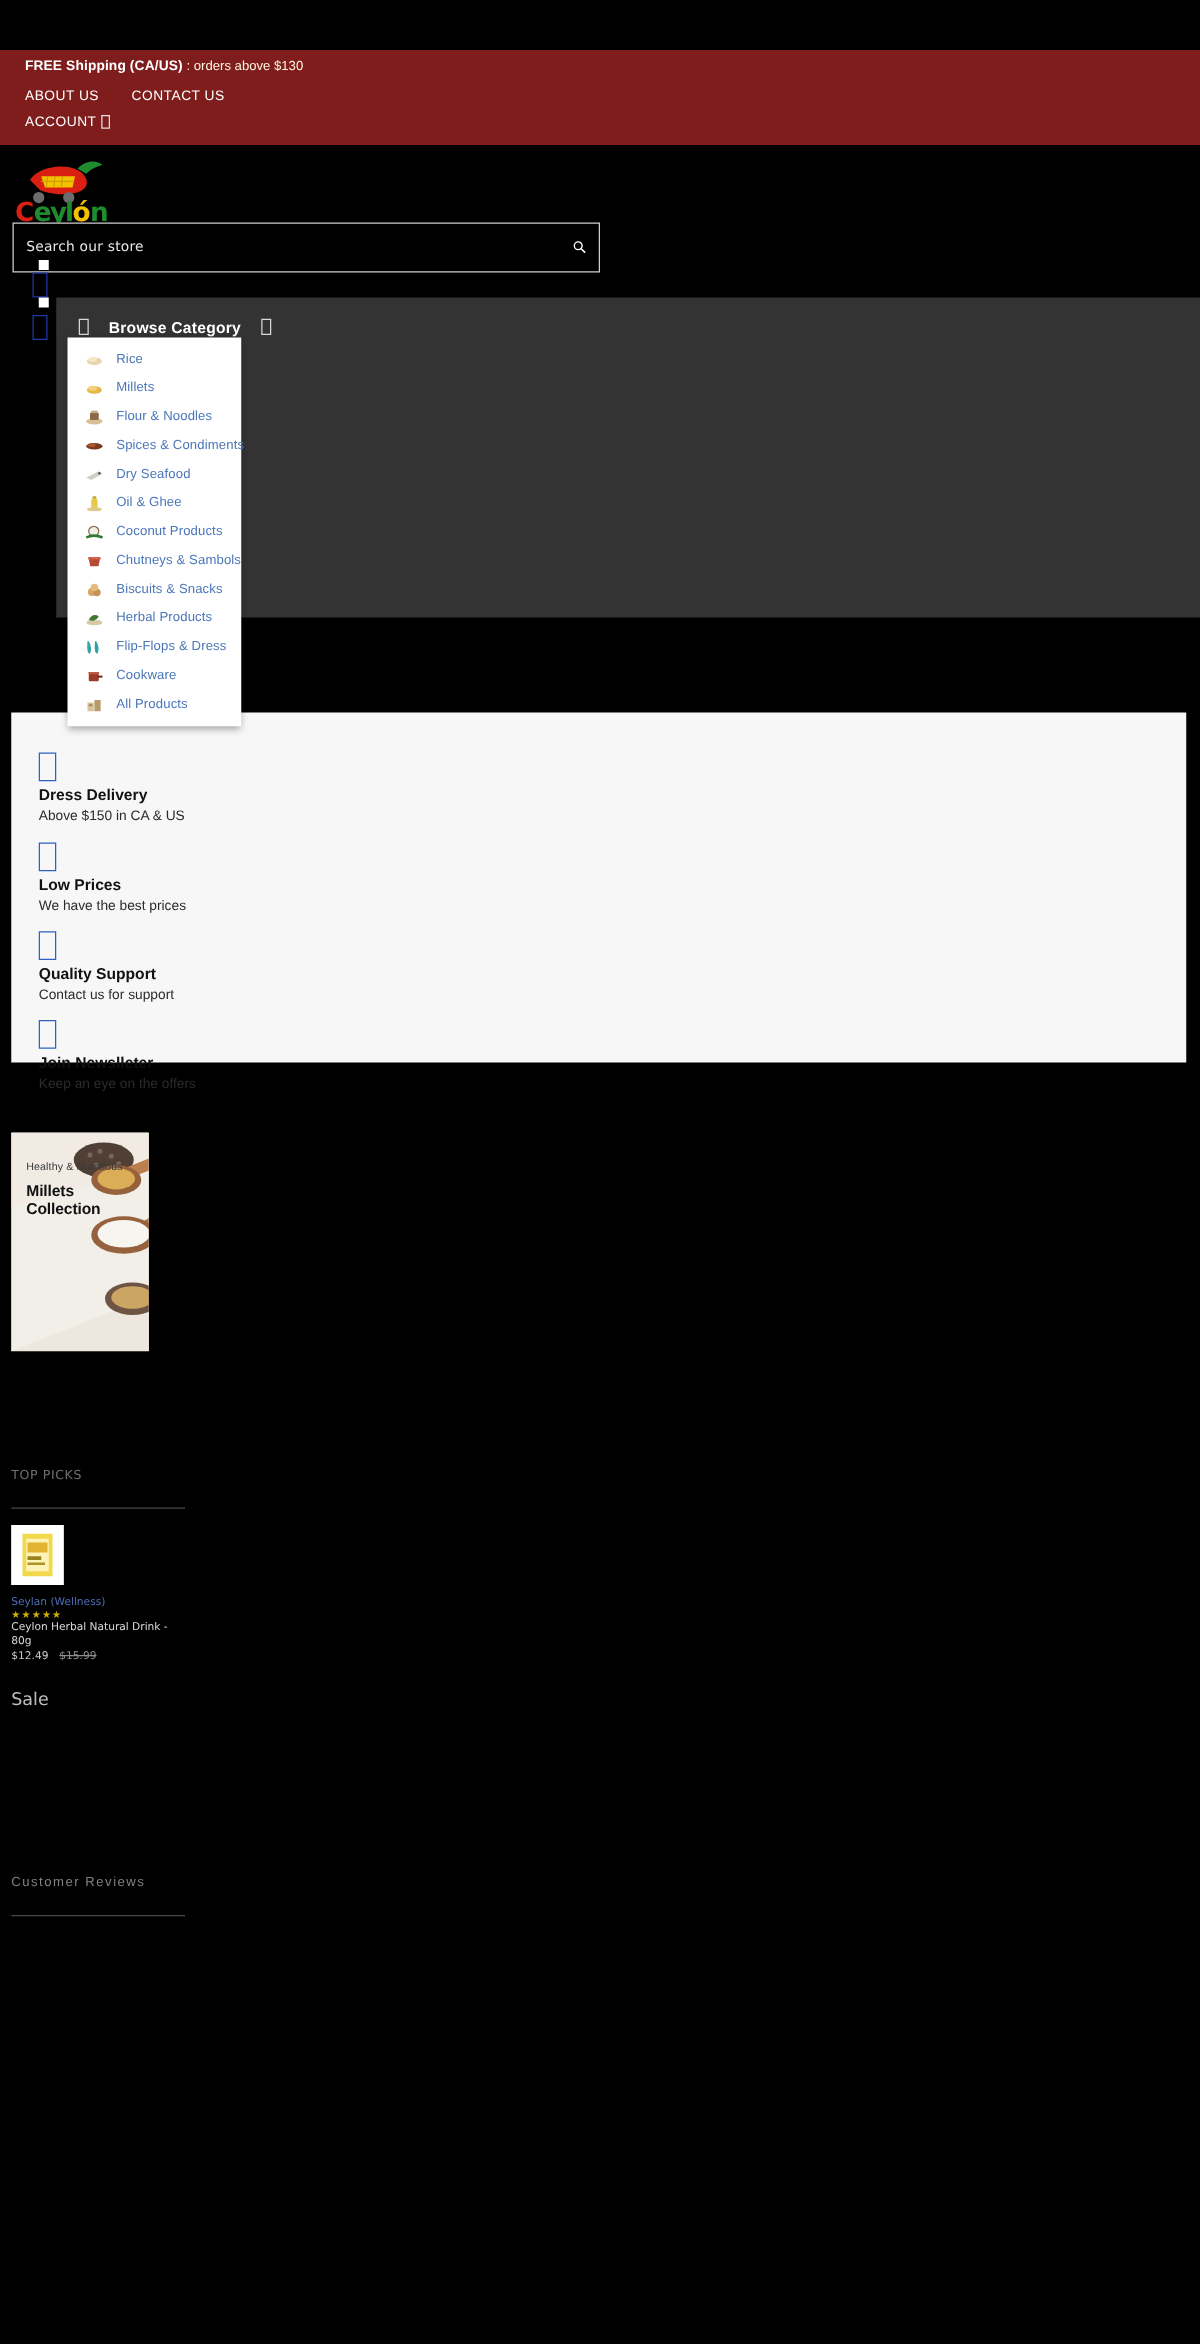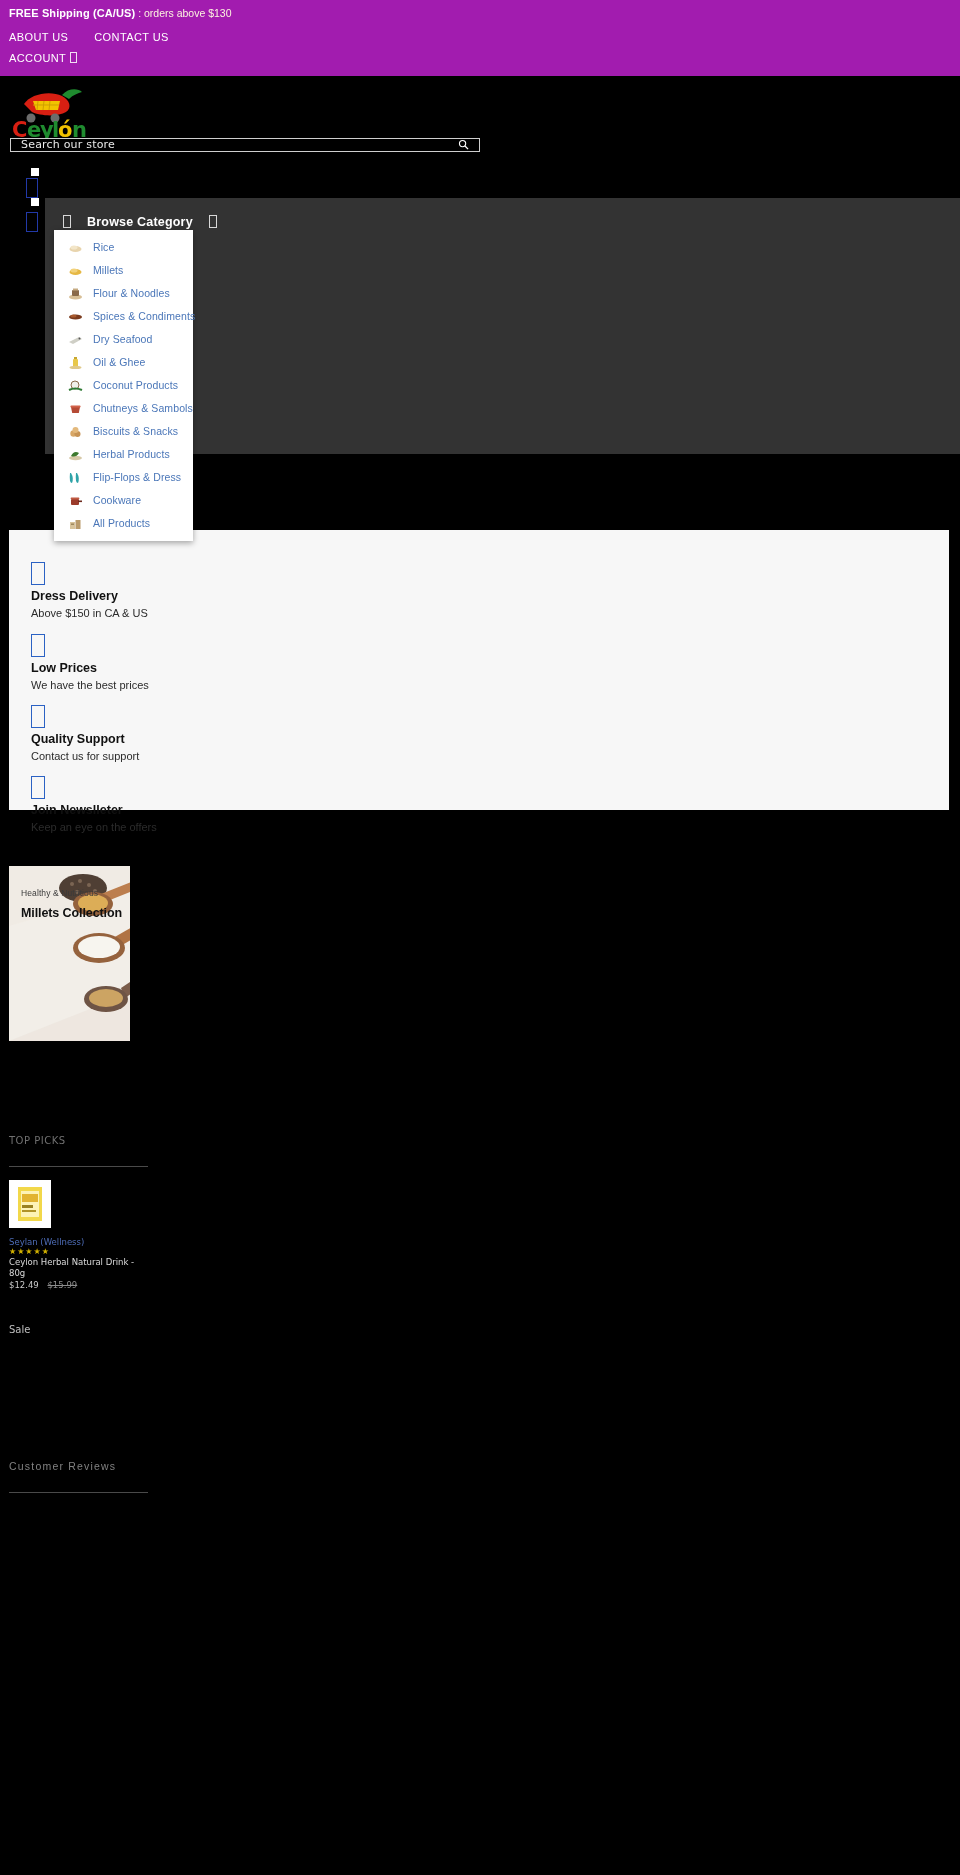--- a/index.html
+++ b/index.html
@@ -6,25 +6,26 @@
   html, body {
     width: 960px; height: 1875px;
     background: #000;
     font-family: "Liberation Sans", sans-serif;
     overflow: hidden;
   }
   .page { position: relative; width: 960px; height: 1875px; background:#000; }
 
   
   .topbar {
-    background: #a21caf;
+    background: #7f1d1d;
     color: #fff;
-    padding: 5px 10px 10px 9px;
+    padding: 5px 10px 10px 20px;
     font-size: 11px;
     line-height: 1.1;
+    margin-top: 40px;
   }
   .topbar-row { display: flex; align-items: baseline; padding: 2px 0 6px 0; }
   .ship-strong { font-weight: bold; font-size: 11px; color: #ffffff; letter-spacing: .1px;}
   .ship-rest { font-size: 10.5px; color: #fdf3e0; margin-left: 3px; }
   .utility-row { display: flex; gap: 26px; padding: 5px 0 3px 0; text-align: right; }
   .utility-row a { color: #fff; text-decoration: none; font-size: 11px; letter-spacing: .4px; }
   .account-row { padding: 6px 0 2px 0; display:flex; align-items:center; gap:4px; }
   .account-row a { color: #fff; text-decoration: none; font-size: 11px; letter-spacing:.4px;}
   .box-glyph {
     display:inline-block; width:7px; height:11px;
@@ -32,21 +33,21 @@
     vertical-align:-1px;
   }
 
   
   .masthead { background:#000; padding: 6px 10px 0 10px; position: relative; height: 122px;}
   .logo { width: 96px; height: 62px; position: relative; }
   .logo svg { display:block; }
 
   .searchwrap { position:absolute; left:10px; top:62px; width:470px; }
   .searchbox {
-    width: 470px; height: 14px;
+    width: 470px; height: 40px;
     background:#000;
     border:1px solid #cfcfcf;
     display:flex; align-items:center;
     padding: 0 10px;
     position: relative;
   }
   .searchbox .ph {
     color:#e8e8e8; font-size:11px; letter-spacing:.2px;
     font-family:"DejaVu Sans", sans-serif;
   }
@@ -113,21 +114,21 @@
   .feat p  { font-size:11px; color:#2b2b2b; margin-top:4px; }
   .feat-1 { position:absolute; top:32px; left:11px;}
   .feat-2 { position:absolute; top:104px; left:11px;}
   .feat-3 { position:absolute; top:175px; left:11px;}
   .feat-4 { position:absolute; top:246px; left:11px;}
   .feat-1 h4 { margin-top:0; }
 
   
   .banner {
     position:absolute; left:9px; top:866px;
-    width:121px; height:175px;
+    width:110px; height:175px;
     overflow:hidden;
     background:#efe9e2;
     padding-left:27px;
   }
   .banner .bgimg { position:absolute; inset:0; }
   .banner .btxt { position:absolute; left:12px; top:22px; z-index:4; }
   .banner .kicker { font-size:8.5px; color:#3a3a3a; letter-spacing:.1px; }
   .banner .title { font-size:12.5px; font-weight:bold; color:#111; margin-top:8px; letter-spacing:-.1px;}
 
   
@@ -147,21 +148,21 @@
     margin-top:10px; font-size:8.5px; color:#5577c8;
     font-family:"DejaVu Sans", sans-serif; line-height:1.05;
   }
   .prod-name {
     margin-top:1px; font-size:8.5px; color:#e9e9e9;
     font-family:"DejaVu Sans", sans-serif; line-height:1.25;
   }
   .prod-stars { font-size:8px; color:#e5c100; letter-spacing:1px; line-height:1; margin-top:1px;}
   .prod-price { margin-top:2px; font-size:8.5px; color:#dcdcdc; font-family:"DejaVu Sans", sans-serif;}
   .prod-price .old { color:#9a9a9a; text-decoration:line-through; margin-left:6px;}
-  .prod-cta { margin-top:34px; font-size:10px; color:#cfcfcf; font-family:"DejaVu Sans", sans-serif;}
+  .prod-cta { margin-top:22px; font-size:14px; color:#cfcfcf; font-family:"DejaVu Sans", sans-serif;}
 
   
   .section-reviews { position:absolute; left:9px; top:1460px; width:940px; }
   .rev-title {
     font-size:10.5px; color:#8d8d8d; letter-spacing:1.2px;
     font-family:Liberation Sans, sans-serif;
   }
   .rev-rule { width:139px; height:1px; background:#4a4a4a; margin-top:20px; }
 
   .ghost { opacity:.92; }

